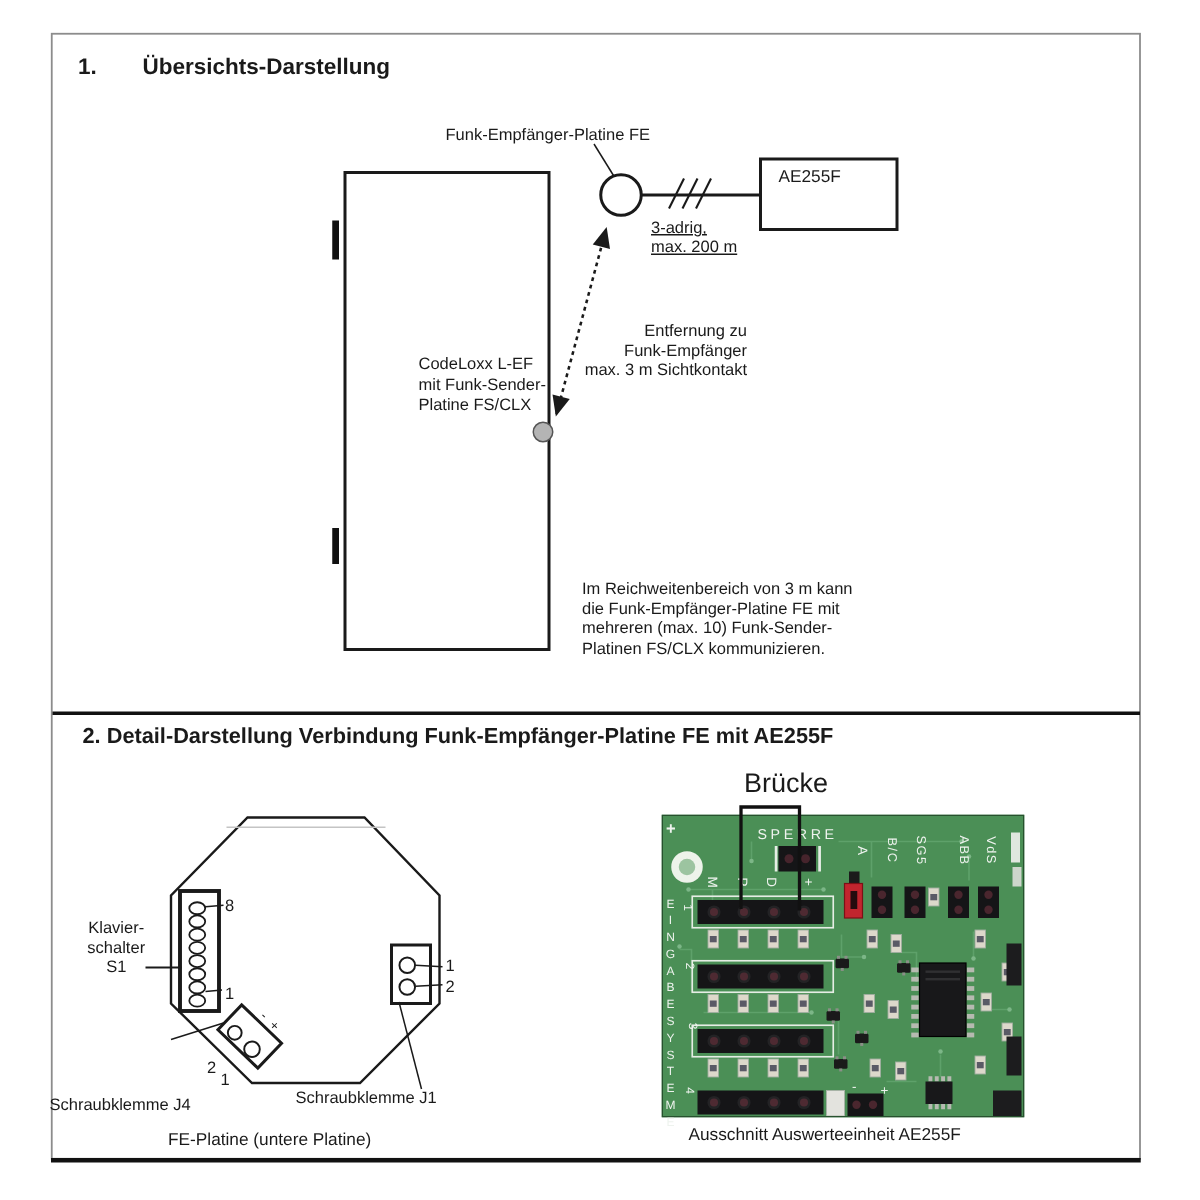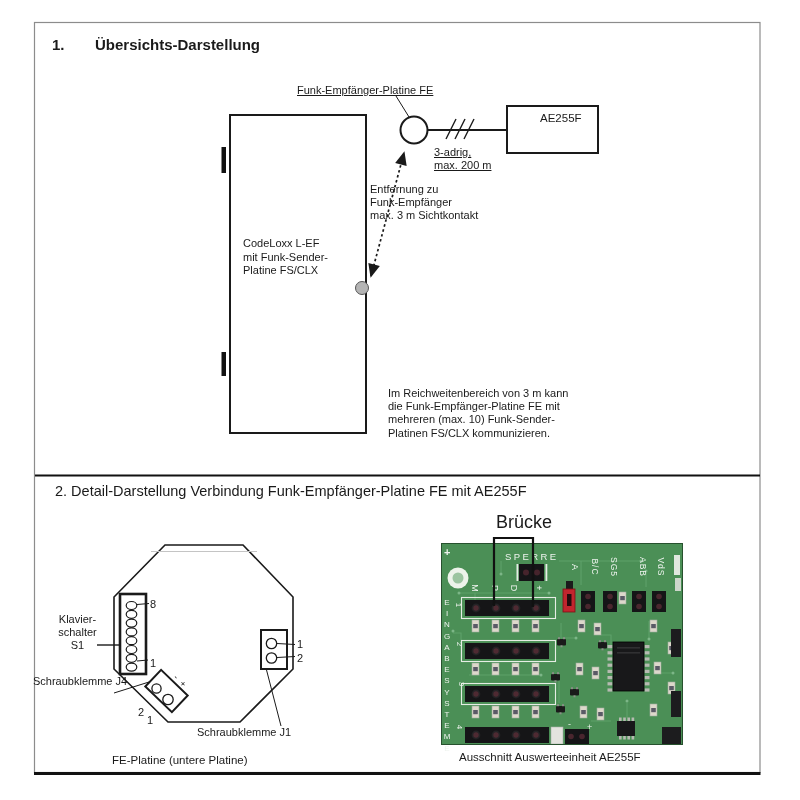--- a/index.html
+++ b/index.html
@@ -2,26 +2,26 @@
 <html><head>
 <meta charset="utf-8">
 <style>
   html,body{margin:0;padding:0;background:#fff;}
   .page{position:relative;width:800px;height:800px;background:#fff;overflow:hidden;
         font-family:"Liberation Sans",sans-serif;color:#1a1a1a;}
   svg.art{position:absolute;left:0;top:0;z-index:2;pointer-events:none;}
   .pcbwrap{position:absolute;left:441px;top:543px;width:242px;height:202px;z-index:1;}
   .txt{position:absolute;z-index:3;white-space:nowrap;font-size:11px;line-height:13px;}
   .h1{font-size:15px;font-weight:bold;}
-  .h2{font-size:14.5px;font-weight:normal;}
+  .h2{font-size:14.5px;font-weight:bold;}
   .bruecke{font-size:18px;}
   .cap{font-size:11.5px;}
-  .right{}
+  .right{text-align:right;margin-top:32px;}
   .center{text-align:center;}
-  .lh135{line-height:13.5px;}
+  .lh135{line-height:13.5px;margin-left:36px;}
   .vtext{position:absolute;z-index:3;writing-mode:vertical-rl;text-orientation:upright;
          color:#eef3ee;font-size:8px;letter-spacing:2.2px;line-height:9px;}
 </style>
 </head>
 <body>
 
 <div class="page">
 
   <div class="pcbwrap">
     <svg width="242" height="202" viewBox="0 0 242 202">
@@ -305,22 +305,22 @@
       <line x1="277" y1="657.5" x2="295" y2="656.5" stroke="#1a1a1a" stroke-width="1"></line>
     </g>
     <line x1="266" y1="668" x2="281" y2="726" stroke="#1a1a1a" stroke-width="1"></line>
 
     <path d="M494,606 L494,538 L533,538 L533,607" fill="none" stroke="#111" stroke-width="2.2"></path>
   </svg>
 
   <div class="txt h1" style="left:52px;top:38px;">1.</div>
   <div class="txt h1" style="left:95px;top:38px;">Übersichts-Darstellung</div>
 
-  <div class="txt" style="left:297px;top:84px;text-decoration:underline;">Funk-Empfänger-Platine FE</div>
-  <div class="txt cap" style="left:519px;top:112px;margin-left:21px;">AE255F</div>
+  <div class="txt" style="left:297px;top:84px;">Funk-Empfänger-Platine FE</div>
+  <div class="txt cap" style="left:519px;top:112px;">AE255F</div>
 
   <div class="txt" style="left:434px;top:146px;text-decoration:underline;">
     <div>3-adrig,</div>
     <div>max. 200 m</div>
   </div>
 
   <div class="txt right" style="left:370px;top:183px;width:128px;">
     <div>Entfernung zu</div>
     <div>Funk-Empfänger</div>
     <div>max. 3 m Sichtkontakt</div>
@@ -345,21 +345,21 @@
 
   <div class="txt center" style="left:42px;top:613px;width:71px;">
     <div>Klavier-</div>
     <div>schalter</div>
     <div>S1</div>
   </div>
 
   <div class="txt" style="left:150px;top:598px;">8</div>
   <div class="txt" style="left:150px;top:657px;">1</div>
 
-  <div class="txt" style="left:33px;top:675px;text-align:center;">Schraubklemme J4</div>
+  <div class="txt" style="left:33px;top:731px;text-align:center;">Schraubklemme J4</div>
   <div class="txt" style="left:138px;top:705.5px;">2</div>
   <div class="txt" style="left:147px;top:714px;">1</div>
 
   <div class="txt" style="left:297px;top:638px;">1</div>
   <div class="txt" style="left:297px;top:651.5px;">2</div>
   <div class="txt" style="left:197px;top:725.5px;">Schraubklemme J1</div>
 
   <div class="txt cap" style="left:112px;top:754px;">FE-Platine (untere Platine)</div>
   <div class="txt cap" style="left:459px;top:751px;">Ausschnitt Auswerteeinheit AE255F</div>
 

